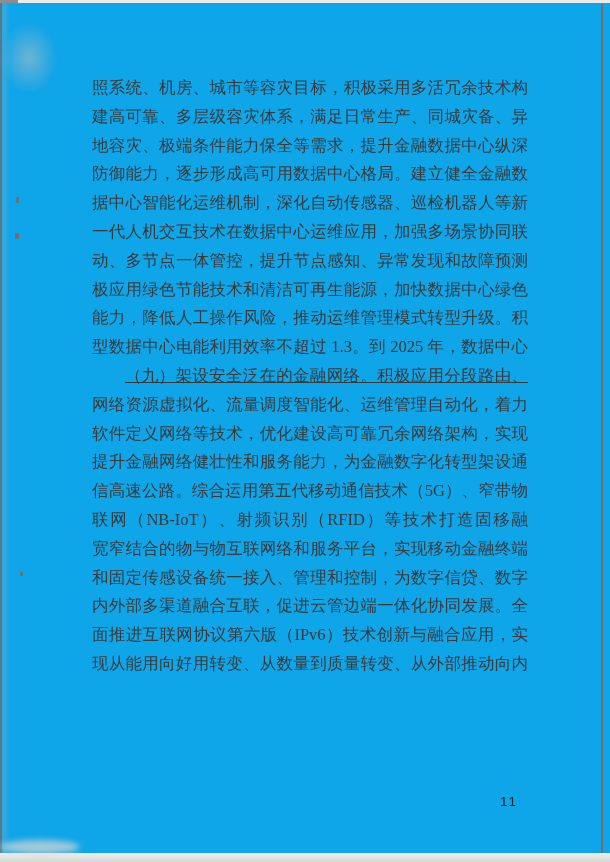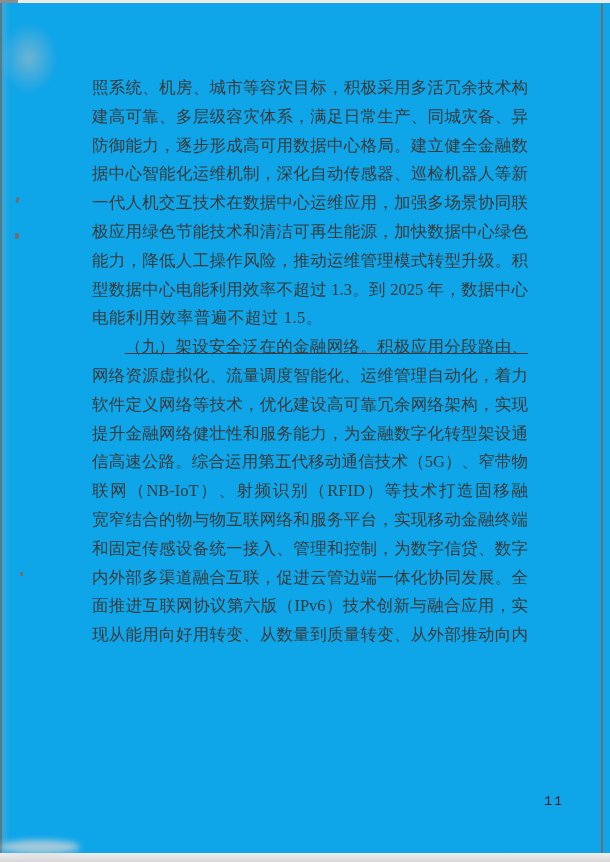--- a/index.html
+++ b/index.html
@@ -37,22 +37,21 @@
     font-size:16.5px;
     text-align:justify;text-align-last:justify;
     overflow:hidden;
   }
   .tline.para-end{text-align:left;text-align-last:left;letter-spacing:0.5px;}
   .tline.indent{padding-left:33px;text-decoration:underline;}
   
   .page-number{
     position:absolute;left:500px;top:794px;width:40px;
     font-size:13.5px;color:#262626;letter-spacing:2px;
-    font-family:Liberation Mono, monospace;
-    margin-left:44px;
+    font-family:Liberation Sans, sans-serif;
   }
 </style>
 </head>
 <body>
 
 <div class="paper">
 
   <div class="edge-left-fade"></div>
   <div class="edge-left-line"></div>
   <div class="edge-top"></div>
@@ -61,27 +60,28 @@
   <div class="edge-bottom"></div>
   <div class="smudge-tl"></div>
   <div class="smudge-bl"></div>
   <div class="speck speck-1"></div>
   <div class="speck speck-2"></div>
   <div class="speck speck-3"></div>
 
   <div class="text-block" id="text-block">
       <div class="tline">照系统、机房、城市等容灾目标，积极采用多活冗余技术构</div>
       <div class="tline">建高可靠、多层级容灾体系，满足日常生产、同城灾备、异</div>
+      <div class="tline">地容灾、极端条件能力保全等需求，提升金融数据中心纵深</div>
       <div class="tline">防御能力，逐步形成高可用数据中心格局。建立健全金融数</div>
       <div class="tline">据中心智能化运维机制，深化自动传感器、巡检机器人等新</div>
       <div class="tline">一代人机交互技术在数据中心运维应用，加强多场景协同联</div>
+      <div class="tline">动、多节点一体管控，提升节点感知、异常发现和故障预测</div>
       <div class="tline">极应用绿色节能技术和清洁可再生能源，加快数据中心绿色</div>
       <div class="tline">能力，降低人工操作风险，推动运维管理模式转型升级。积</div>
       <div class="tline">型数据中心电能利用效率不超过 1.3。到 2025 年，数据中心</div>
-      <div class="tline para-end">电能利用效率普遍不超过 1.5。</div>
       <div class="tline indent">（九）架设安全泛在的金融网络。积极应用分段路由、</div>
       <div class="tline">网络资源虚拟化、流量调度智能化、运维管理自动化，着力</div>
       <div class="tline">软件定义网络等技术，优化建设高可靠冗余网络架构，实现</div>
       <div class="tline">提升金融网络健壮性和服务能力，为金融数字化转型架设通</div>
       <div class="tline">信高速公路。综合运用第五代移动通信技术（5G）、窄带物</div>
       <div class="tline">联网（NB-IoT）、射频识别（RFID）等技术打造固移融合、</div>
       <div class="tline">宽窄结合的物与物互联网络和服务平台，实现移动金融终端</div>
       <div class="tline">和固定传感设备统一接入、管理和控制，为数字信贷、数字</div>
       <div class="tline">内外部多渠道融合互联，促进云管边端一体化协同发展。全</div>
       <div class="tline">面推进互联网协议第六版（IPv6）技术创新与融合应用，实</div>

